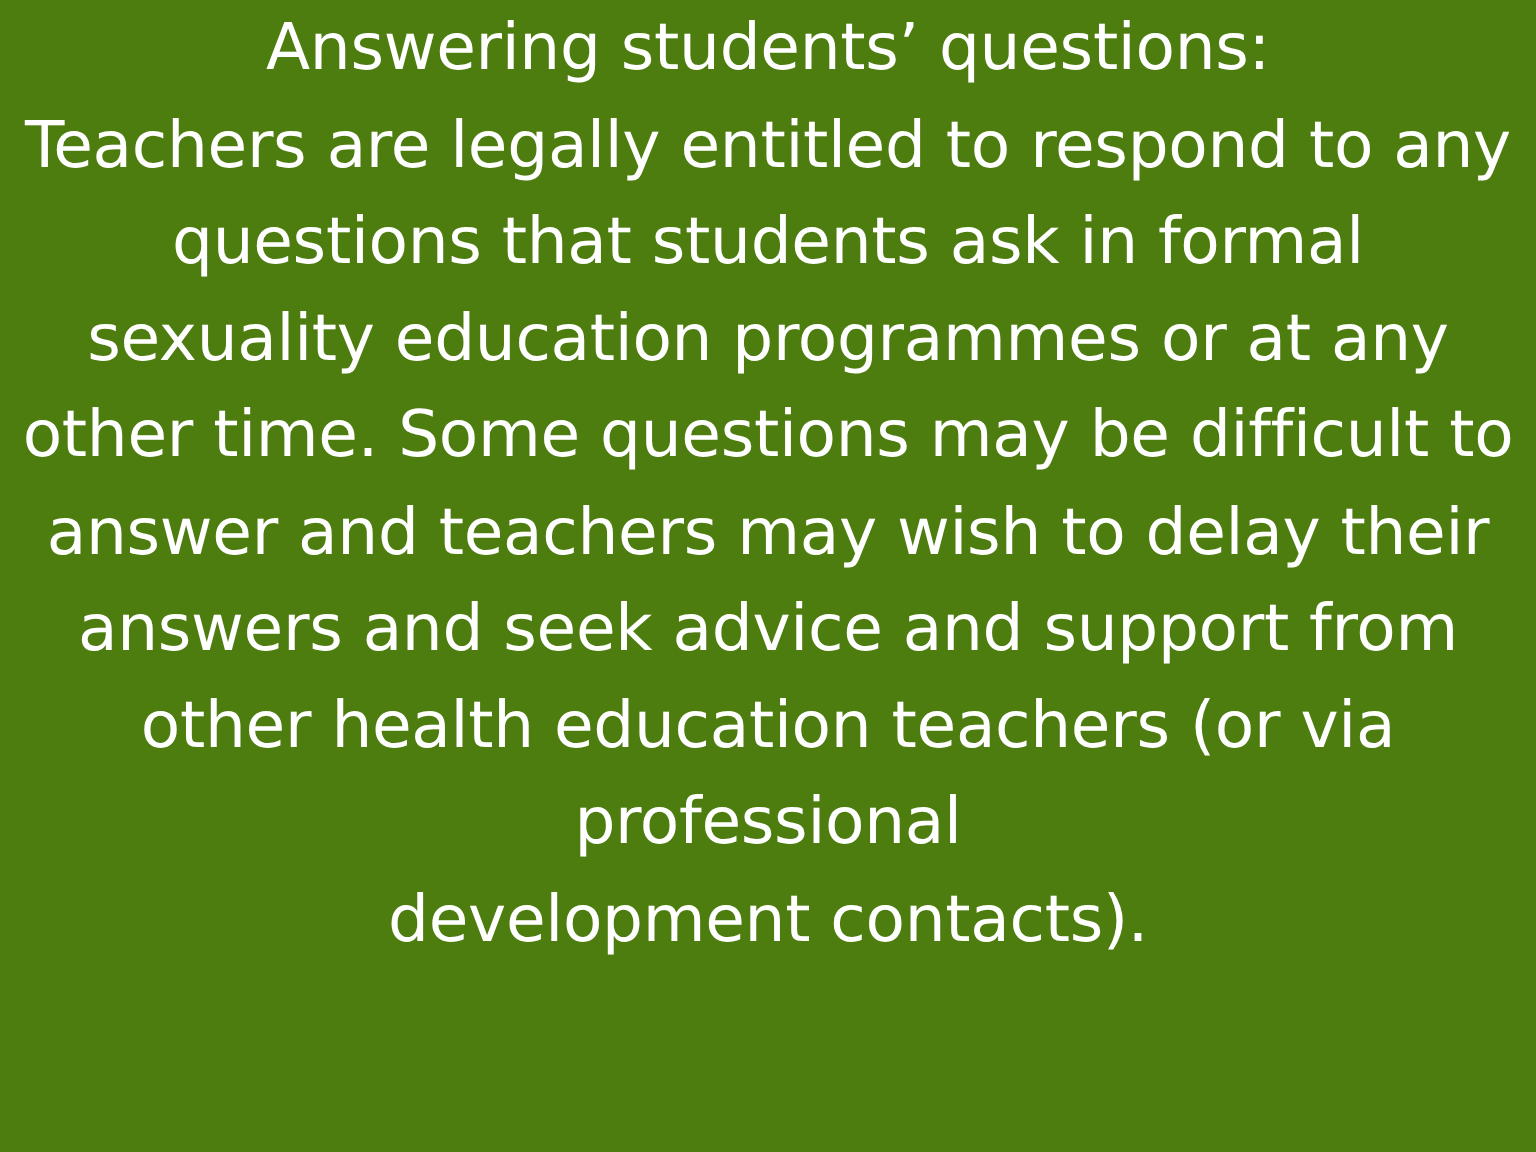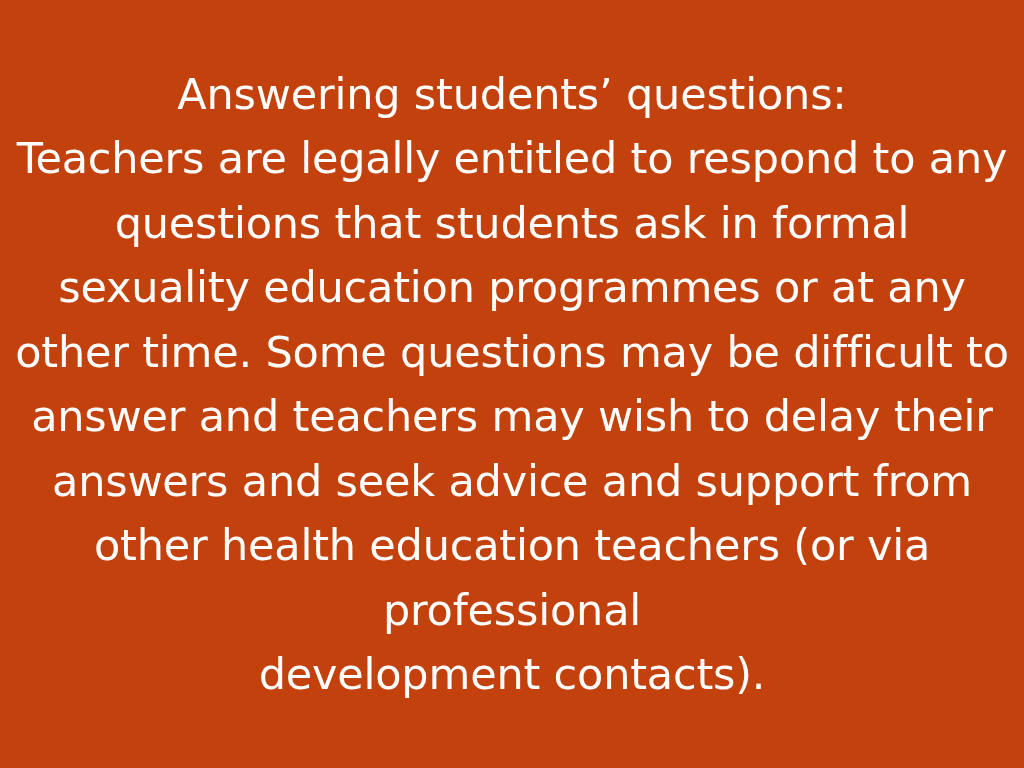--- a/index.html
+++ b/index.html
@@ -11,23 +11,22 @@
     height: 768px;
     background: #10637f;
     font-family: "DejaVu Sans", sans-serif;
     overflow: hidden;
   }
   .slide {
     width: 1024px;
     height: 768px;
     box-sizing: border-box;
     display: flex;
-    align-items: center;
     justify-content: center;
-    background: #c2410c;
+    background: #4d7c0f;
   }
   .slide-body {
     width: 1010px;
     padding: 0 8px;
     box-sizing: border-box;
     text-align: center;
   }
   .slide-text {
     color: #ffffff;
     font-size: 43px;

